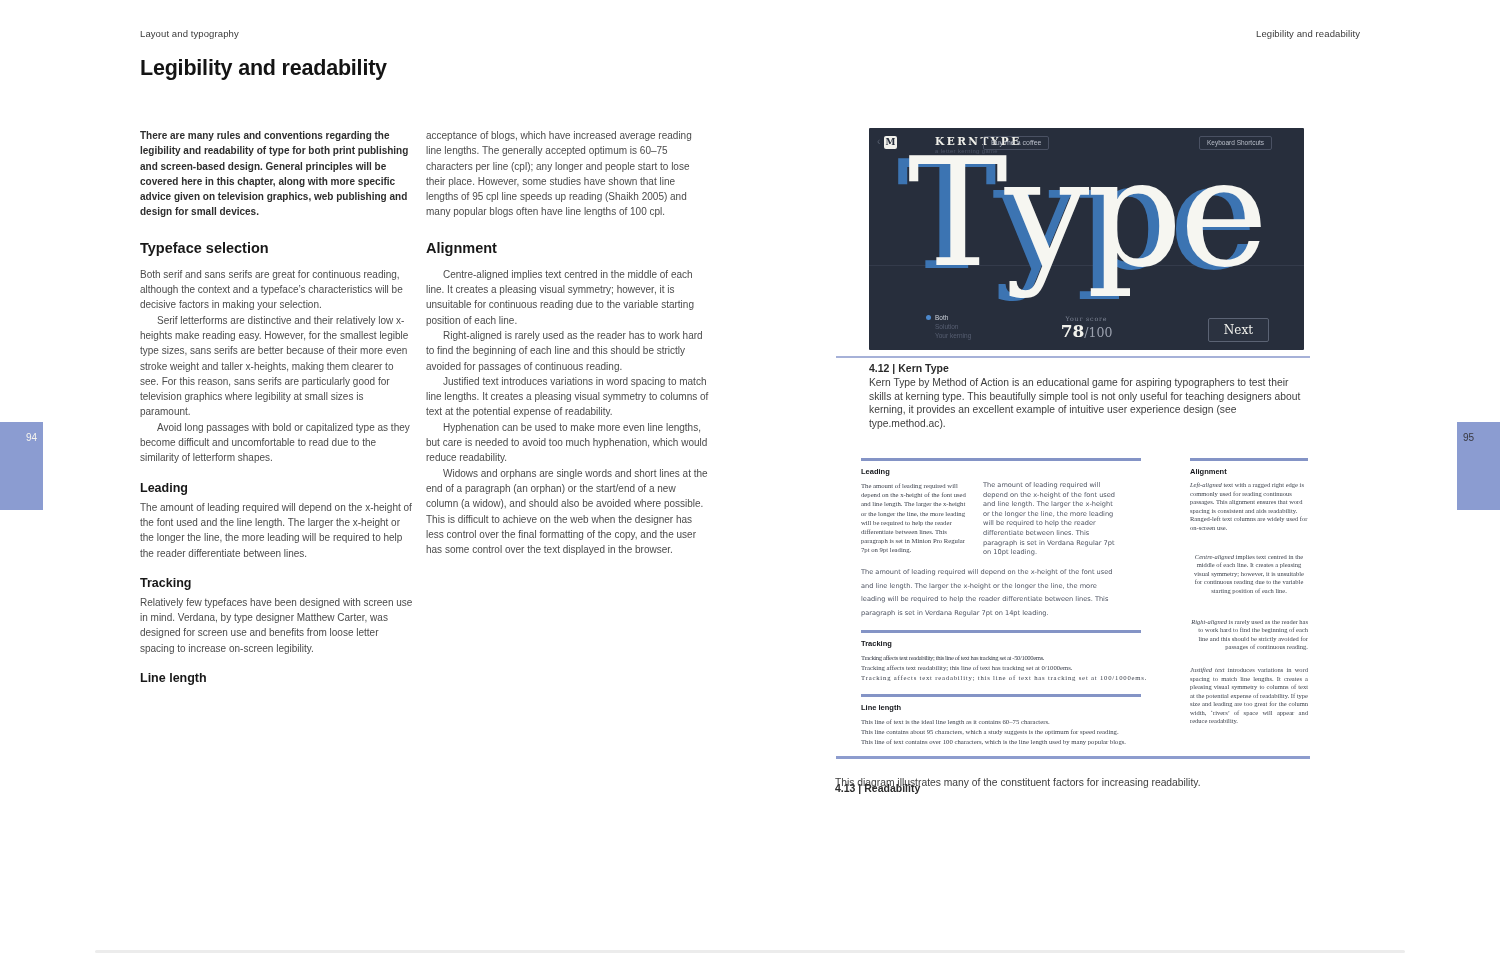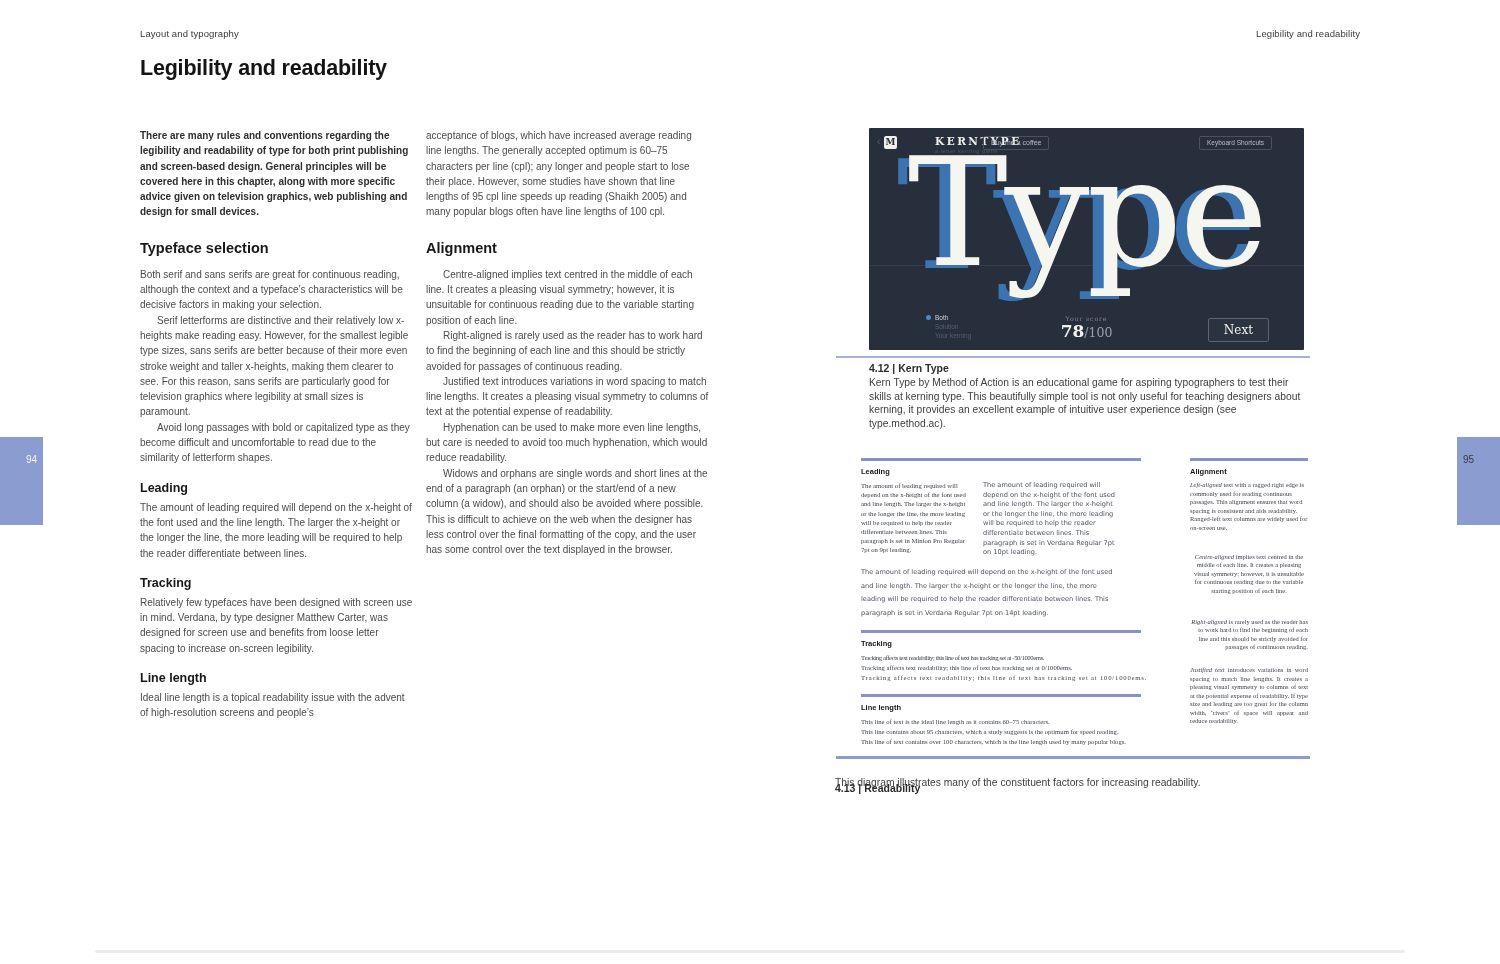--- a/index.html
+++ b/index.html
@@ -21,21 +21,21 @@
   .col { top:128px; }
   #col1 { left:140px; width:274px; }
   #col2 { left:426px; width:283px; }
   .bodyp { font-size:10px; line-height:15.3px; color:#4b4b4b; }
   .intro { font-weight:bold; color:#2e2e2e; }
   .ind { text-indent:17px; }
   h2.sec { font-size:14.5px; font-weight:bold; color:#181818; margin:20px 0 11px; }
   h3.sub { font-size:12.5px; font-weight:bold; color:#181818; margin:15px 0 5px; }
 
   
-  .tab { width:43px; height:88px; top:437px; background:#8b9cd1; font-size:10px; padding:17px 6px; }
+  .tab { width:43px; height:88px; top:422px; background:#8b9cd1; font-size:10px; padding:10px 6px; }
   #tab-left  { left:0; color:#f7f5ee; text-align:right; }
   #tab-right { left:1457px; color:#38383f; text-align:left; }
 
   
   #kerntype { left:869px; top:128px; width:435px; height:222px; background:#272e3c; overflow:hidden; border-radius:1px; }
   #kt-baseline { position:absolute; left:0; right:0; top:137px; height:1px; background:#343b4b; }
   .kt-word { position:absolute; left:0; right:0; top:10px; text-align:center;
              font-family:"DejaVu Serif", serif; font-size:150px; line-height:150px; letter-spacing:-3px; }
   #kt-word-blue  { color:#3c74b2; transform:translate(-11px,3px); }
   #kt-word-white { color:#f6f6f1; }
@@ -101,21 +101,20 @@
   <p class="bodyp intro">There are many rules and conventions regarding the legibility and readability of type for both print publishing and screen-based design. General principles will be covered here in this chapter, along with more specific advice given on television graphics, web publishing and design for small devices.</p>
   <h2 class="sec">Typeface selection</h2>
   <p class="bodyp">Both serif and sans serifs are great for continuous reading, although the context and a typeface’s characteristics will be decisive factors in making your selection.</p>
   <p class="bodyp ind">Serif letterforms are distinctive and their relatively low x-heights make reading easy. However, for the smallest legible type sizes, sans serifs are better because of their more even stroke weight and taller x-heights, making them clearer to see. For this reason, sans serifs are particularly good for television graphics where legibility at small sizes is paramount.</p>
   <p class="bodyp ind">Avoid long passages with bold or capitalized type as they become difficult and uncomfortable to read due to the similarity of letterform shapes.</p>
   <h3 class="sub">Leading</h3>
   <p class="bodyp">The amount of leading required will depend on the x-height of the font used and the line length. The larger the x-height or the longer the line, the more leading will be required to help the reader differentiate between lines.</p>
   <h3 class="sub">Tracking</h3>
   <p class="bodyp">Relatively few typefaces have been designed with screen use in mind. Verdana, by type designer Matthew Carter, was designed for screen use and benefits from loose letter spacing to increase on-screen legibility.</p>
   <h3 class="sub">Line length</h3>
-  <p class="bodyp">Ideal line length is a topical readability issue with the advent of high-resolution screens and people’s</p>
 </div>
 
 <div class="abs col" id="col2">
   <p class="bodyp">acceptance of blogs, which have increased average reading line lengths. The generally accepted optimum is 60–75 characters per line (cpl); any longer and people start to lose their place. However, some studies have shown that line lengths of 95 cpl line speeds up reading (Shaikh 2005) and many popular blogs often have line lengths of 100 cpl.</p>
   <h2 class="sec">Alignment</h2>
   <p class="bodyp ind">Centre-aligned implies text centred in the middle of each line. It creates a pleasing visual symmetry; however, it is unsuitable for continuous reading due to the variable starting position of each line.</p>
   <p class="bodyp ind">Right-aligned is rarely used as the reader has to work hard to find the beginning of each line and this should be strictly avoided for passages of continuous reading.</p>
   <p class="bodyp ind">Justified text introduces variations in word spacing to match line lengths. It creates a pleasing visual symmetry to columns of text at the potential expense of readability.</p>
   <p class="bodyp ind">Hyphenation can be used to make more even line lengths, but care is needed to avoid too much hyphenation, which would reduce readability.</p>
   <p class="bodyp ind">Widows and orphans are single words and short lines at the end of a paragraph (an orphan) or the start/end of a new column (a widow), and should also be avoided where possible. This is difficult to achieve on the web when the designer has less control over the final formatting of the copy, and the user has some control over the text displayed in the browser.</p>

